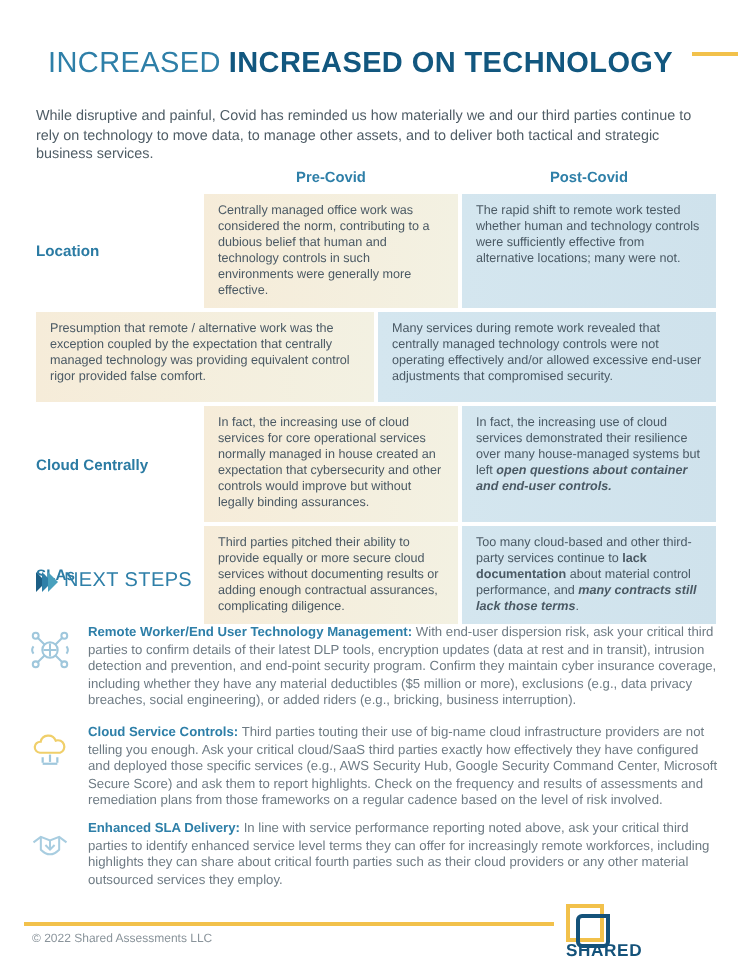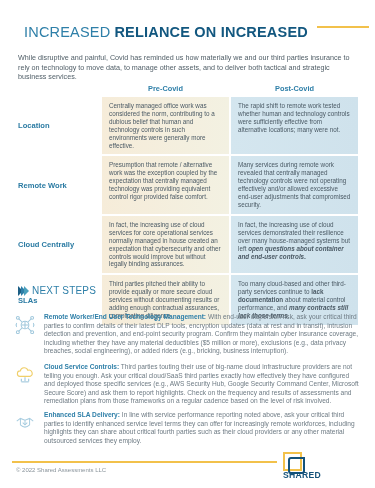--- a/index.html
+++ b/index.html
@@ -215,40 +215,39 @@
     margin-top: 17px;
   }
 </style>
 </head>
 <body>
 
 <div class="page">
 
   <div class="title-row">
     <span class="title-light">INCREASED</span>
-    <span class="title-bold">RELIANCE ON INCREASED</span>
+    <span class="title-bold">INCREASED ON TECHNOLOGY</span>
     <span class="title-rule"></span>
   </div>
 
-  <div class="intro">While disruptive and painful, Covid has reminded us how materially we and our third parties insurance to rely on technology to move data, to manage other assets, and to deliver both tactical and strategic business services.</div>
+  <div class="intro">While disruptive and painful, Covid has reminded us how materially we and our third parties continue to rely on technology to move data, to manage other assets, and to deliver both tactical and strategic business services.</div>
 
   <div class="table">
     <div class="thead">
       <div class="th-spacer"></div>
       <div class="th pre">Pre-Covid</div>
       <div class="th post">Post-Covid</div>
     </div>
     <div id="table-body">
         <div class="trow">
           <div class="rowlabel">Location</div>
           <div class="cell pre" style="min-height: 48px;">Centrally managed office work was considered the norm, contributing to a dubious belief that human and technology controls in such environments were generally more effective.</div>
           <div class="cell post" style="min-height: 48px;"><span>The rapid shift to remote work tested whether human and technology controls were sufficiently effective from alternative locations; many were not.</span></div>
         </div>
         <div class="trow">
-          <div class="rowlabel">Remote Work</div>
           <div class="cell pre" style="min-height: 45px;">Presumption that remote / alternative work was the exception coupled by the expectation that centrally managed technology was providing equivalent control rigor provided false comfort.</div>
           <div class="cell post" style="min-height: 45px;"><span>Many services during remote work revealed that centrally managed technology controls were not operating effectively and/or allowed excessive end-user adjustments that compromised security.</span></div>
         </div>
         <div class="trow">
           <div class="rowlabel">Cloud Centrally</div>
           <div class="cell pre" style="min-height: 48px;">In fact, the increasing use of cloud services for core operational services normally managed in house created an expectation that cybersecurity and other controls would improve but without legally binding assurances.</div>
           <div class="cell post" style="min-height: 48px;"><span>In fact, the increasing use of cloud services demonstrated their resilience over many house-managed systems but left </span><span style="font-weight: 700; font-style: italic;">open questions about container and end-user controls.</span></div>
         </div>
         <div class="trow">
           <div class="rowlabel">SLAs</div>

